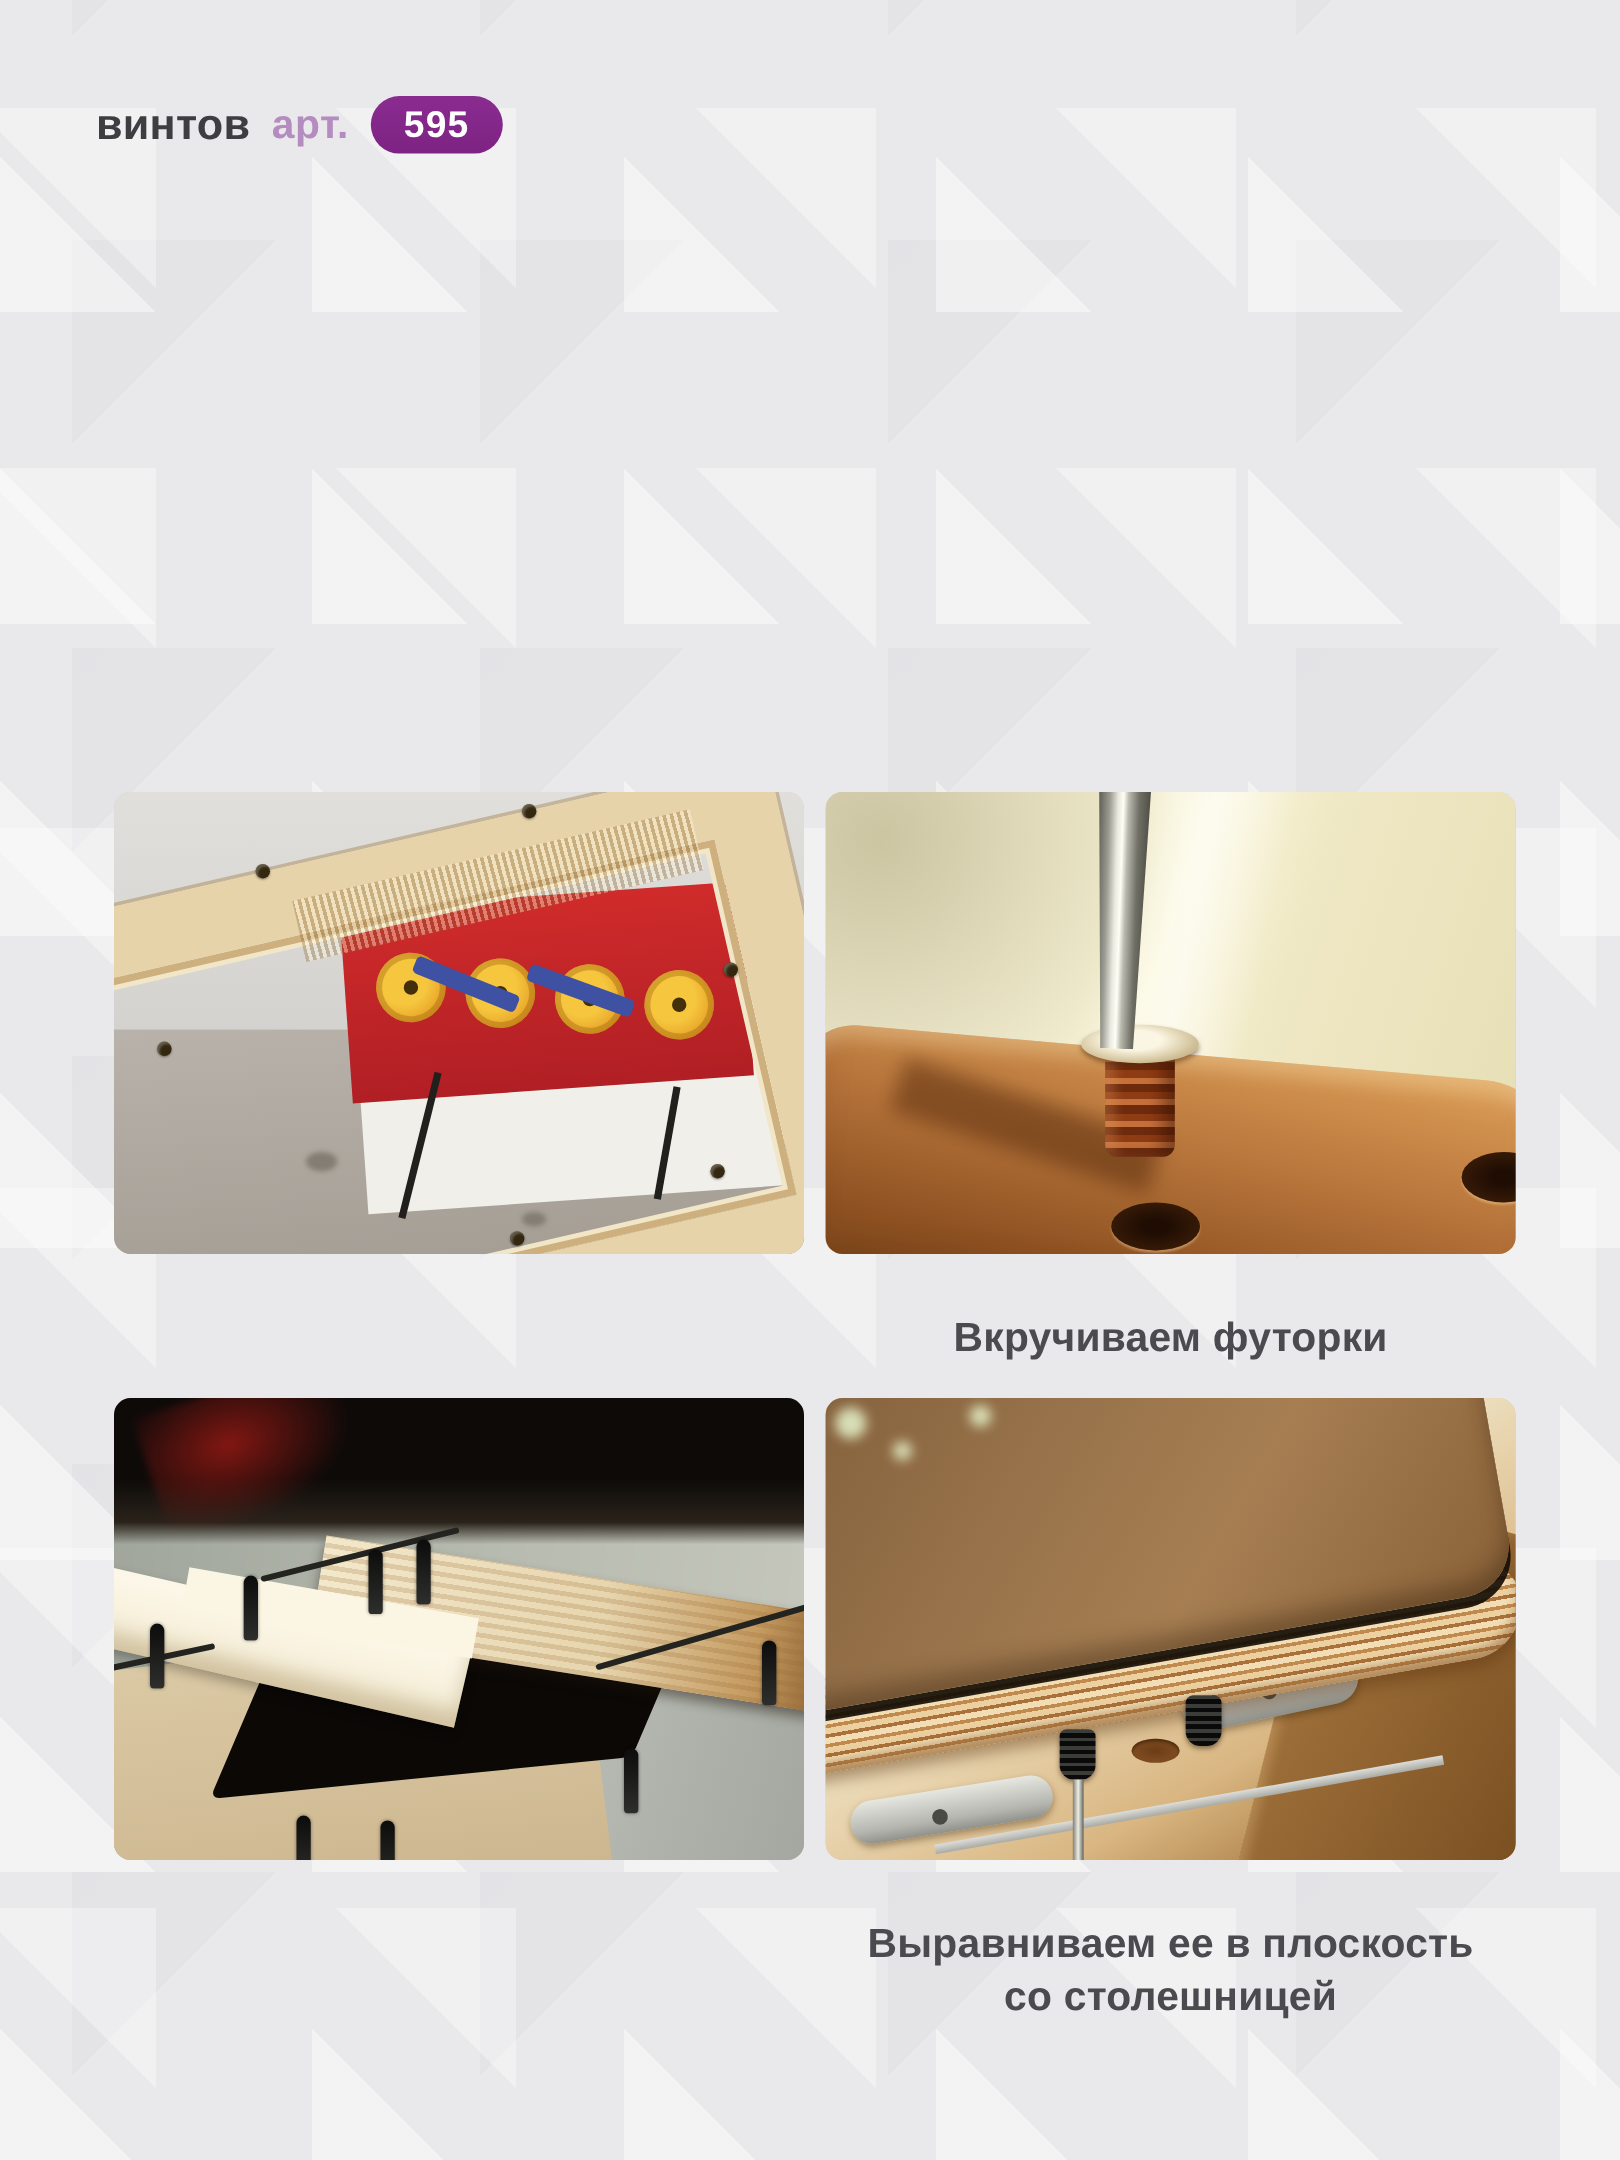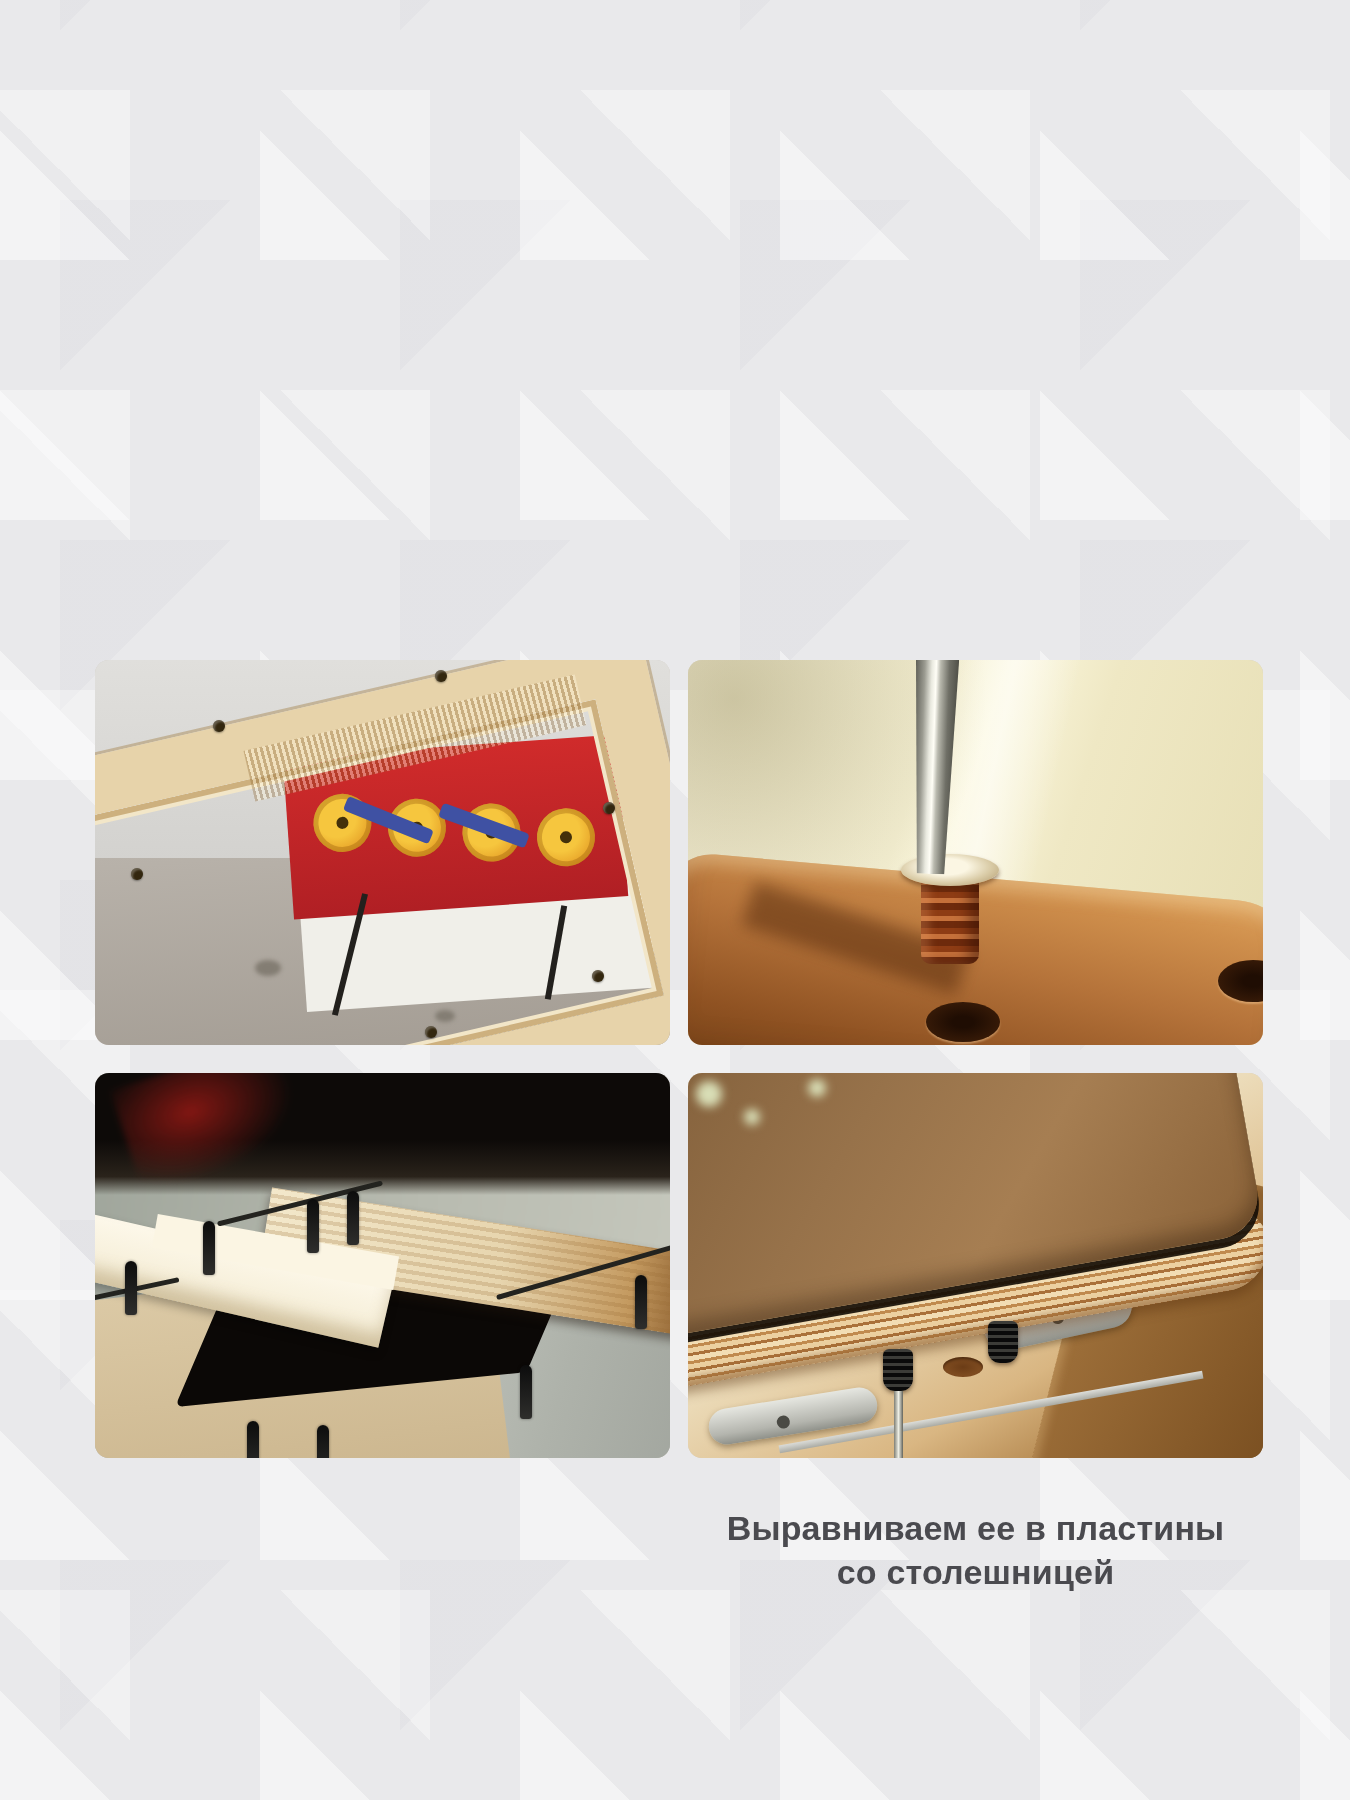--- a/index.html
+++ b/index.html
@@ -155,20 +155,25 @@
   .p4-hole{left:255px;top:284px;width:40px;height:20px;border-radius:50%;
     background:radial-gradient(#6b3c16,#8a5526);box-shadow:inset 0 2px 3px rgba(40,18,4,.6);}
   .p4-glow{border-radius:50%;background:rgba(225,235,195,.9);filter:blur(5px);}
 </style>
 </head>
 <body>
 
 <div class="page">
 
   <header class="intro">
+    <div class="intro-last">
+      <span class="word">винтов</span>
+      <span class="art-label">арт.</span>
+      <span class="art-badge">595</span>
+    </div>
   </header>
 
 
   <div class="gallery">
 
     <figure>
       <div class="ph" aria-hidden="true">
         <div class="p1-wall"></div>
         <div class="p1-floor"></div>
         <div class="p1-stain" style="left:160px;top:300px;width:26px;height:16px;"></div>
@@ -208,20 +213,21 @@
         <div class="p2-bg"></div>
         <div class="p2-streak"></div>
         <div class="p2-board"></div>
         <div class="p2-shadow"></div>
         <div class="p2-hole" style="left:238px;top:342px;width:74px;height:40px;"></div>
         <div class="p2-hole" style="left:530px;top:300px;width:70px;height:42px;"></div>
         <div class="p2-insert"></div>
         <div class="p2-flange"></div>
         <div class="p2-driver"></div>
       </div>
+      <figcaption class="cap">Вкручиваем футорки</figcaption>
     </figure>
 
     <figure>
       <div class="ph" aria-hidden="true">
         <div class="p3-base"></div>
         <div class="p3-table"></div>
         <div class="p3-dark"></div>
         <div class="p3-red"></div>
         <div class="p3-metal"></div>
         <div class="p3-beige"></div>
@@ -257,18 +263,18 @@
         <div class="p4-ply"></div>
         <div class="p4-plate"></div>
         <div class="p4-hole"></div>
         <div class="p4-screw" style="left:195px;top:276px;"></div>
         <div class="p4-screw" style="left:300px;top:248px;"></div>
         <div class="p4-rod"></div>
         <div class="p4-glow" style="left:8px;top:8px;width:26px;height:26px;"></div>
         <div class="p4-glow" style="left:56px;top:36px;width:16px;height:16px;"></div>
         <div class="p4-glow" style="left:120px;top:6px;width:18px;height:18px;"></div>
       </div>
-      <figcaption class="cap">Выравниваем ее в пластины
+      <figcaption class="cap">Выравниваем ее в плоскость
 со столешницей</figcaption>
     </figure>
 
   </div>
 </div>
 
 </body></html>

